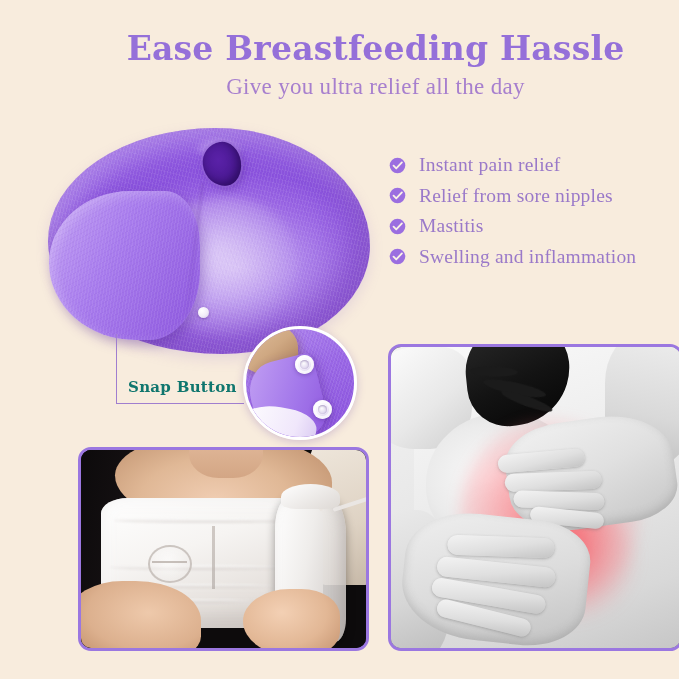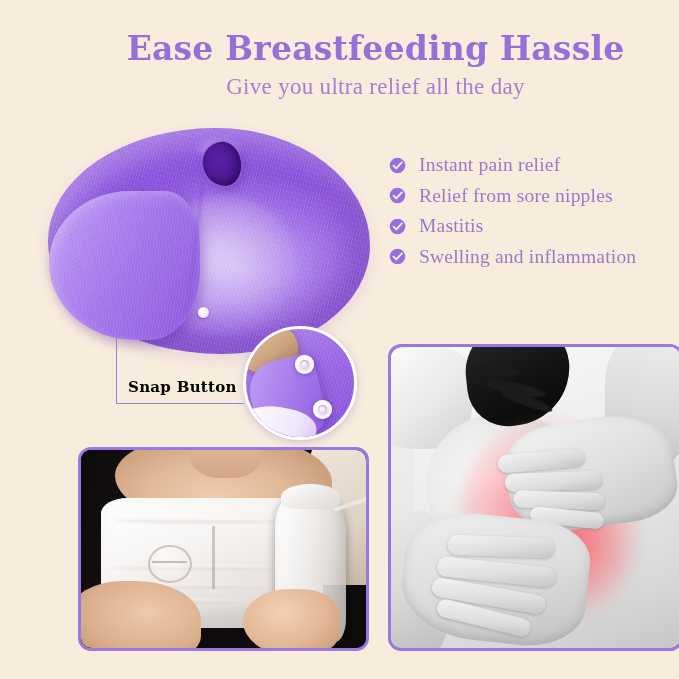--- a/index.html
+++ b/index.html
@@ -248,21 +248,21 @@
     border-left: 1.5px solid #a07ecf;
     border-bottom: 1.5px solid #a07ecf;
   }
   .callout-label {
     position: absolute;
     left: 92px;
     top: 378px;
     font-family: "DejaVu Serif", "Liberation Serif", serif;
     font-weight: bold;
     font-size: 15px;
-    color: #000000;
+    color: #0f766e;
     letter-spacing: 0.3px;
     white-space: nowrap;
   }
 
   
   .benefits {
     position: absolute;
     left: 353px;
     top: 150px;
     width: 320px;

